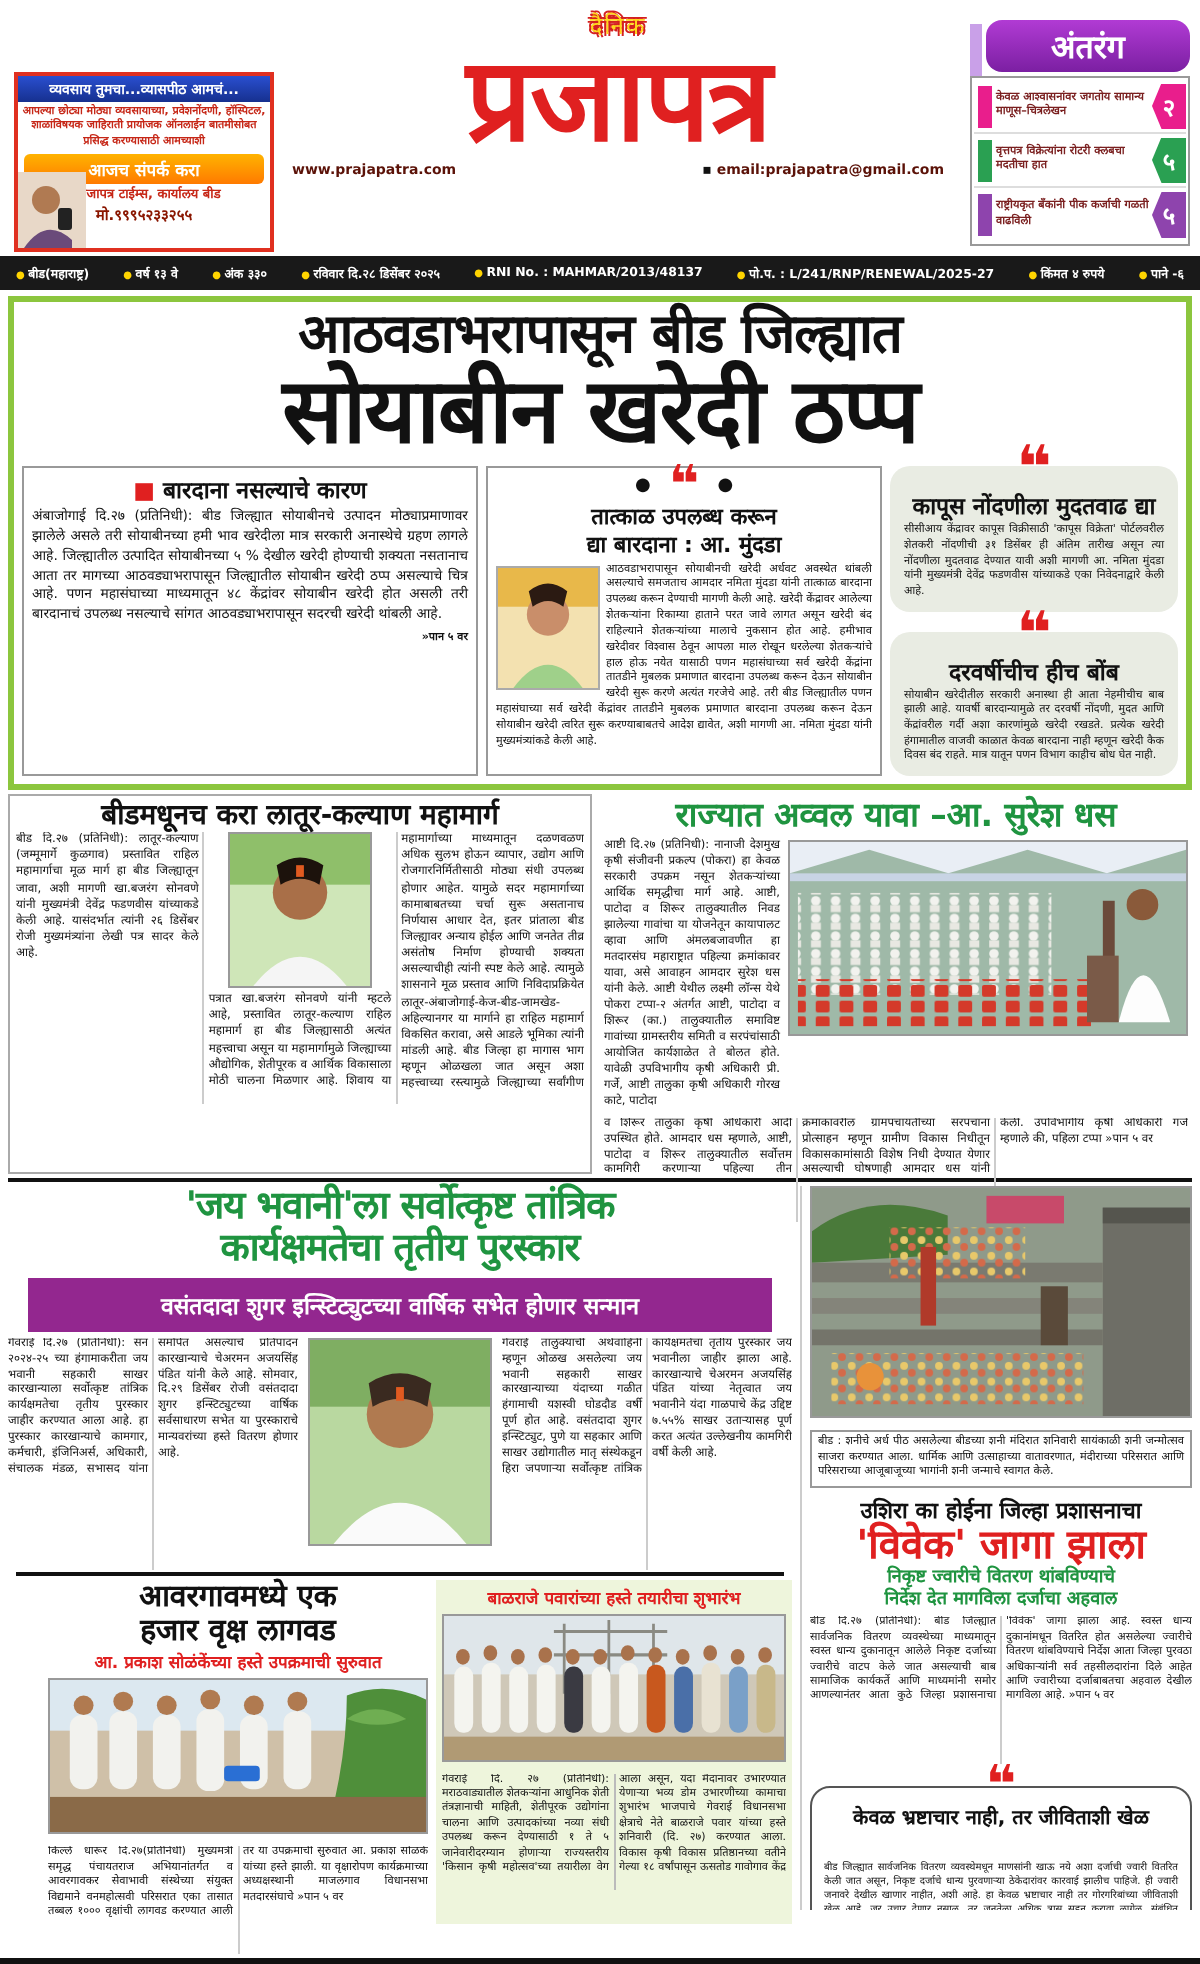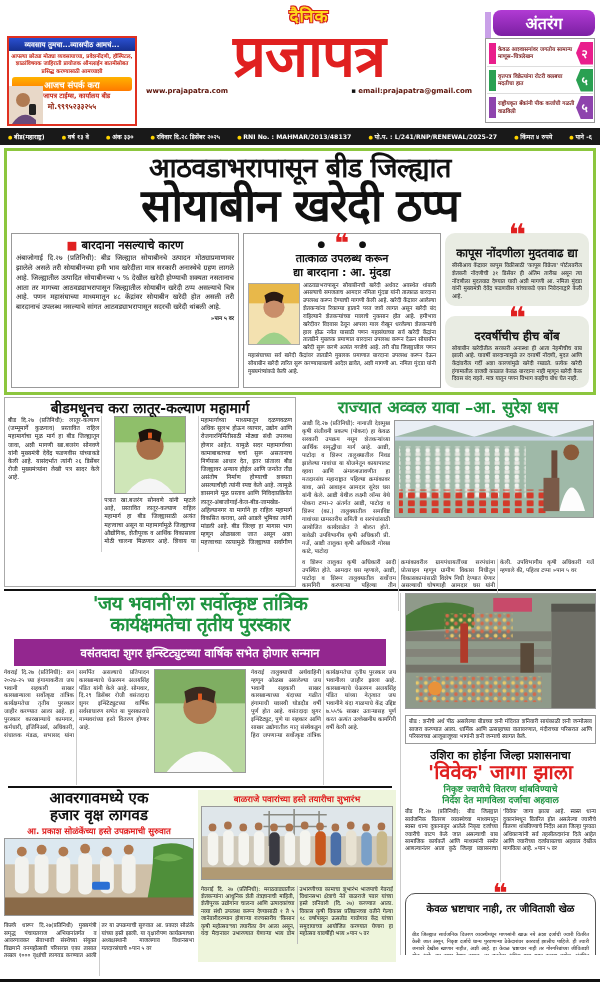--- a/index.html
+++ b/index.html
@@ -11,21 +11,21 @@
   .masthead { height:128px; position:relative; }
   .ad-box { position:absolute; left:7px; top:36px; width:130px; height:90px; border:2px solid #e03020; background:#fff; font-size:5.5px; text-align:center; overflow:hidden; }
   .ad-title { background:linear-gradient(#2a4fd0,#16308f); color:#fff; font-weight:bold; font-size:7px; padding:2px 1px; }
   .ad-lines { color:#c62717; padding:2px 2px 1px 2px; line-height:1.35; font-weight:bold; }
   .ad-contact { background:linear-gradient(#ffb300,#ff7a00); color:#fff; font-weight:bold; font-size:8.5px; padding:1.5px 0; margin:1px 3px; border-radius:3px; }
   .ad-office { color:#c62717; font-weight:bold; font-size:6.5px; line-height:1.3; margin-top:1px; }
   .ad-phone { color:#8a1600; font-weight:bold; font-size:7.5px; }
   .ad-person { position:absolute; left:0; bottom:0; width:34px; height:38px; }
 
   .logo-block { position:absolute; left:140px; right:122px; top:4px; text-align:center; }
-  .logo-dainik { font-size:17px; font-weight:bold; color:#ffd71c; text-shadow:-1px -1px 0 #d42020,1px -1px 0 #d42020,-1px 1px 0 #d42020,1px 1px 0 #d42020; letter-spacing:1px; }
+  .logo-dainik { font-size:12px; font-weight:normal; color:#ffd71c; text-shadow:-1px -1px 0 #d42020,1px -1px 0 #d42020,-1px 1px 0 #d42020,1px 1px 0 #d42020; letter-spacing:1px; }
   .logo-main { font-size:58px; font-weight:bold; color:#e02020; line-height:1.0; letter-spacing:-1px; }
   .logo-row { display:flex; justify-content:space-between; padding:0 6px; margin-top:2px; font-size:7px; font-weight:bold; color:#5b1208; }
   .logo-row .sq::before { content:"▪ "; color:#111; }
 
   .antrang { position:absolute; right:5px; top:10px; width:110px; }
   .antrang-head { background:linear-gradient(#b13bd4,#7b1fa2); border-radius:8px; color:#fff; font-weight:bold; font-size:16px; text-align:center; padding:2px 0; margin-left:8px; }
   .antrang-accent { position:absolute; left:0; top:2px; width:6px; height:26px; background:#c9a0e8; }
   .antrang-body { border:1px solid #999; background:#fff; margin-top:2px; padding:1px; }
   .antrang-item { display:flex; align-items:center; height:27px; border-bottom:1px solid #ddd; }
   .antrang-item:last-child { border-bottom:none; }
@@ -78,21 +78,21 @@
   .hr { height:2px; background:#111; margin:1px 4px; }
 
   
   .row34 { display:flex; gap:4px; margin:2px 4px 0 4px; }
   .left23 { width:392px; }
   .jb-h { text-align:center; color:#1f9440; font-size:19px; font-weight:bold; line-height:1.12; letter-spacing:-0.5px; }
   .purple-bar { background:#93278f; color:#fff; text-align:center; font-size:11.5px; font-weight:bold; padding:6px 0; margin:3px 10px; }
   .jb-body { display:flex; gap:5px; height:116px; overflow:hidden; }
   .jb-cols { flex:1; columns:2; column-gap:5px; column-rule:1px solid #ccc; font-size:5.8px; line-height:1.38; text-align:justify; }
   .jb-photo { width:92px; height:104px; border:1px solid #999; align-self:flex-start; }
-  .row4 { display:flex; gap:4px; height:172px; margin-top:2px; }
+  .row4 { display:flex; gap:4px; height:172px; margin-top:2px;margin-left:20px; }
   .avargaon { width:190px; }
   .av-h { text-align:center; font-size:15px; font-weight:bold; line-height:1.15; }
   .red-sub { color:#e02020; text-align:center; font-size:8.5px; font-weight:bold; margin:1px 0 2px 0; }
   .av-photo { width:100%; height:78px; border:1px solid #999; }
   .av-body { columns:2; column-gap:5px; column-rule:1px solid #ccc; font-size:5.6px; line-height:1.36; text-align:justify; margin-top:2px; height:54px; overflow:hidden; }
   .kisan { flex:1; background:#eef5dc; padding:2px 3px; }
   .kisan-h { text-align:center; color:#1f9440; font-size:11.5px; font-weight:bold; }
   .kisan-photo { width:100%; height:74px; border:1px solid #999; }
   .kisan-body { columns:2; column-gap:5px; column-rule:1px solid #bbb; font-size:5.5px; line-height:1.36; text-align:justify; margin-top:2px; height:58px; overflow:hidden; }
 

